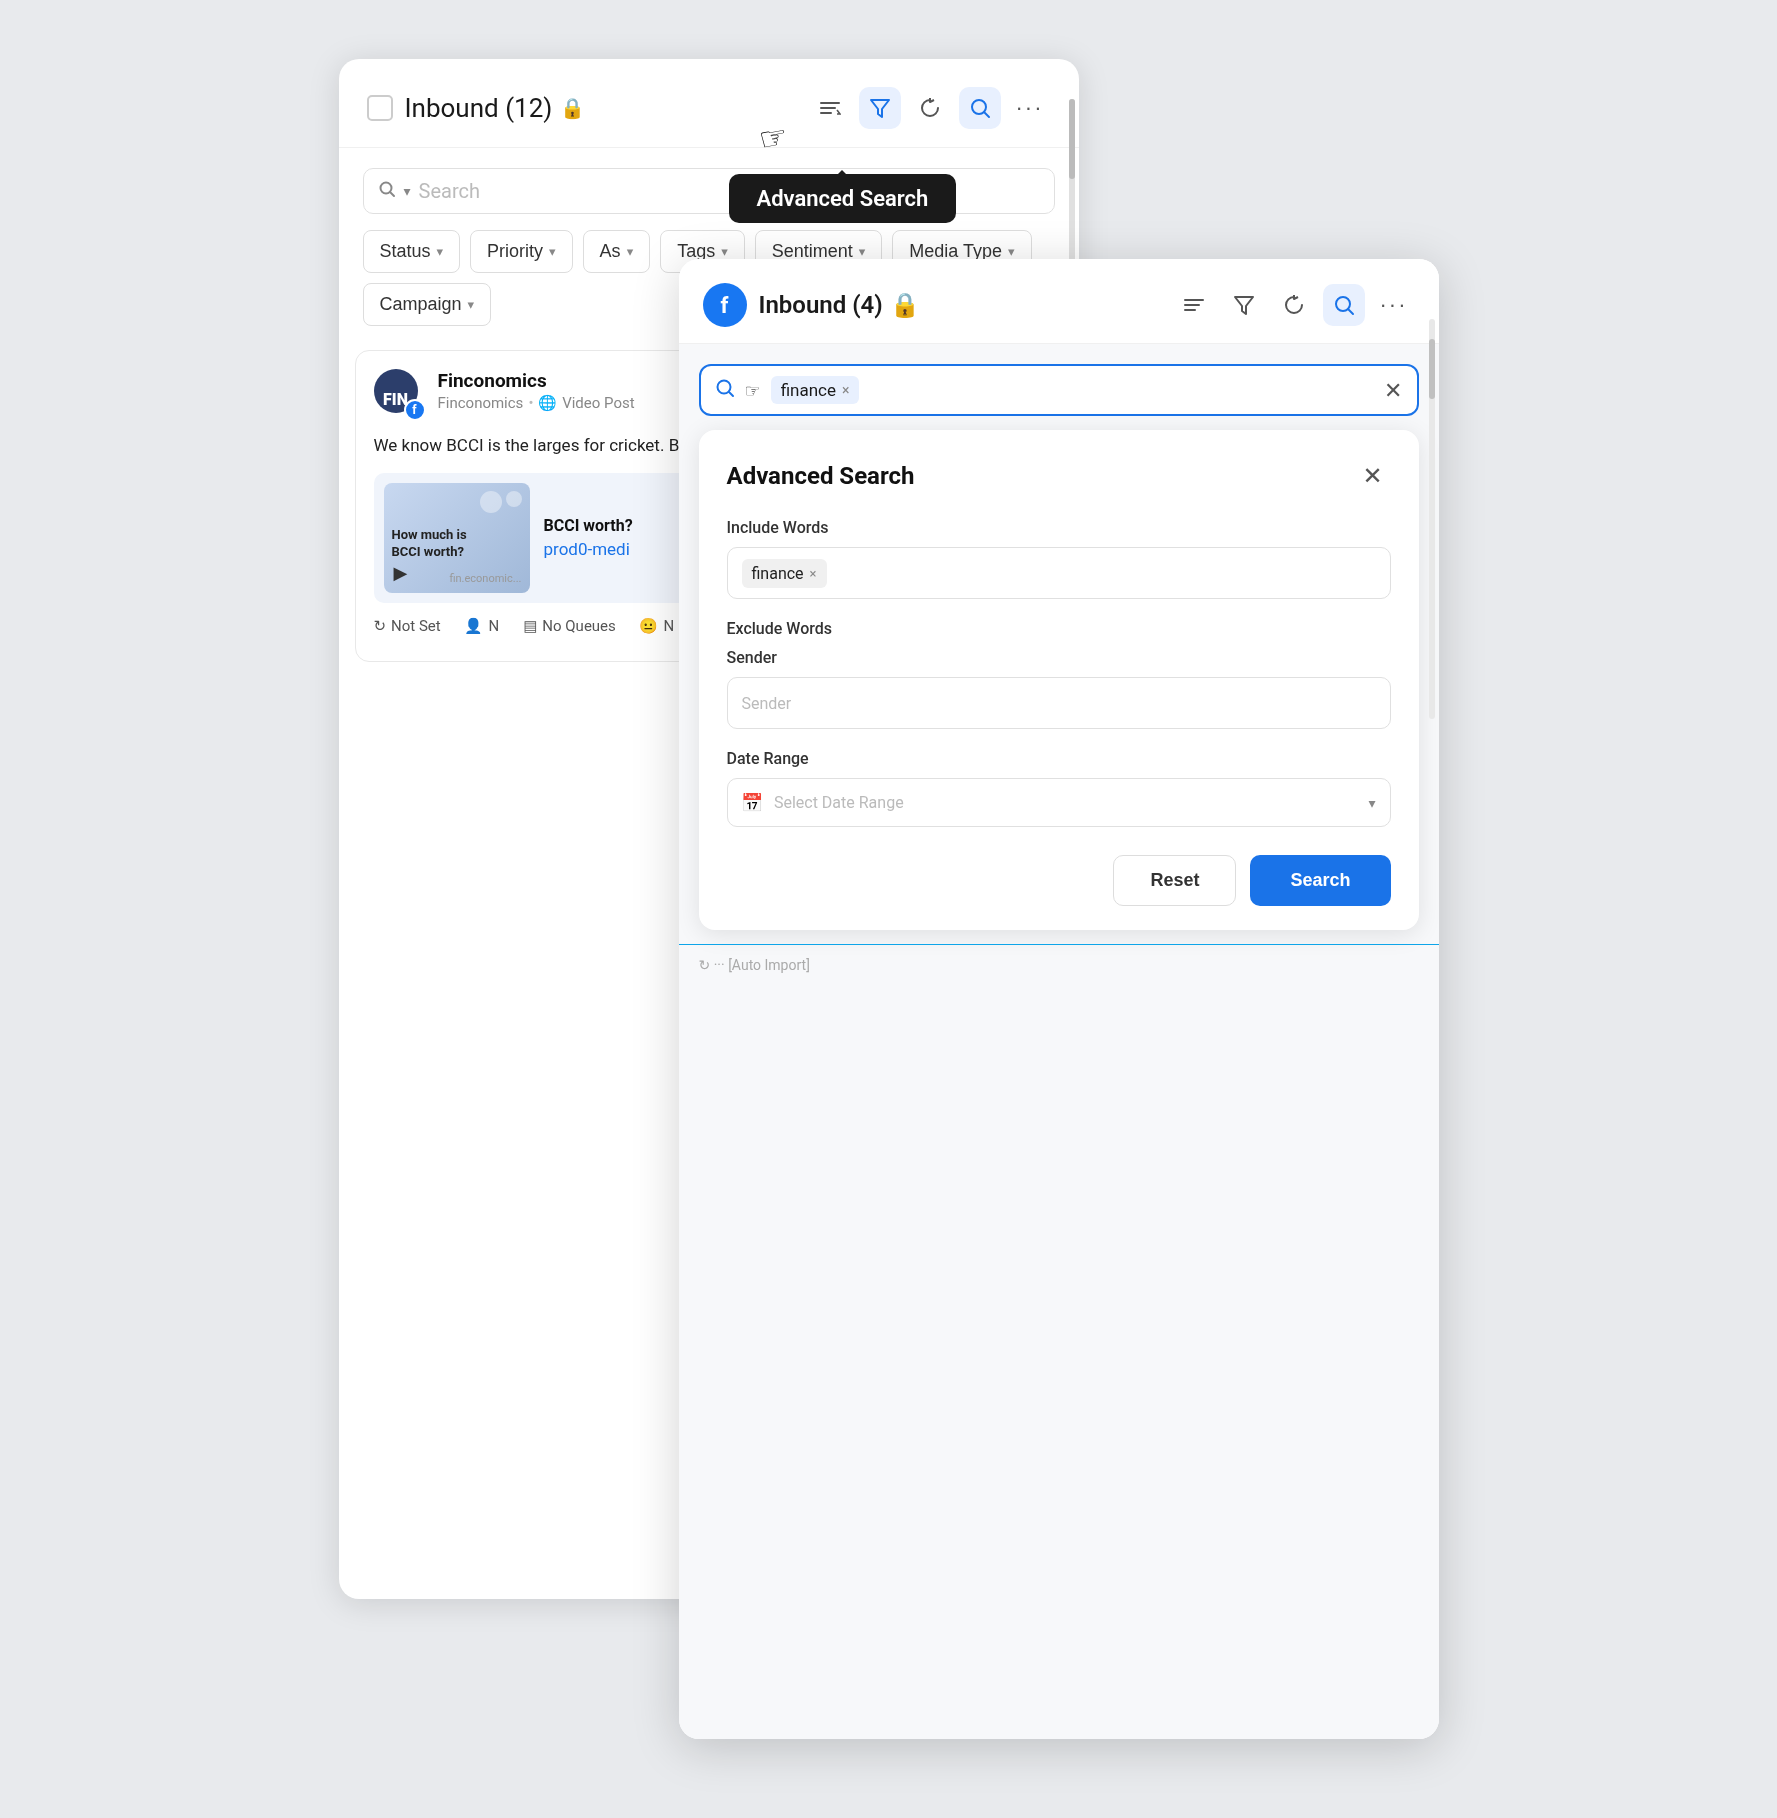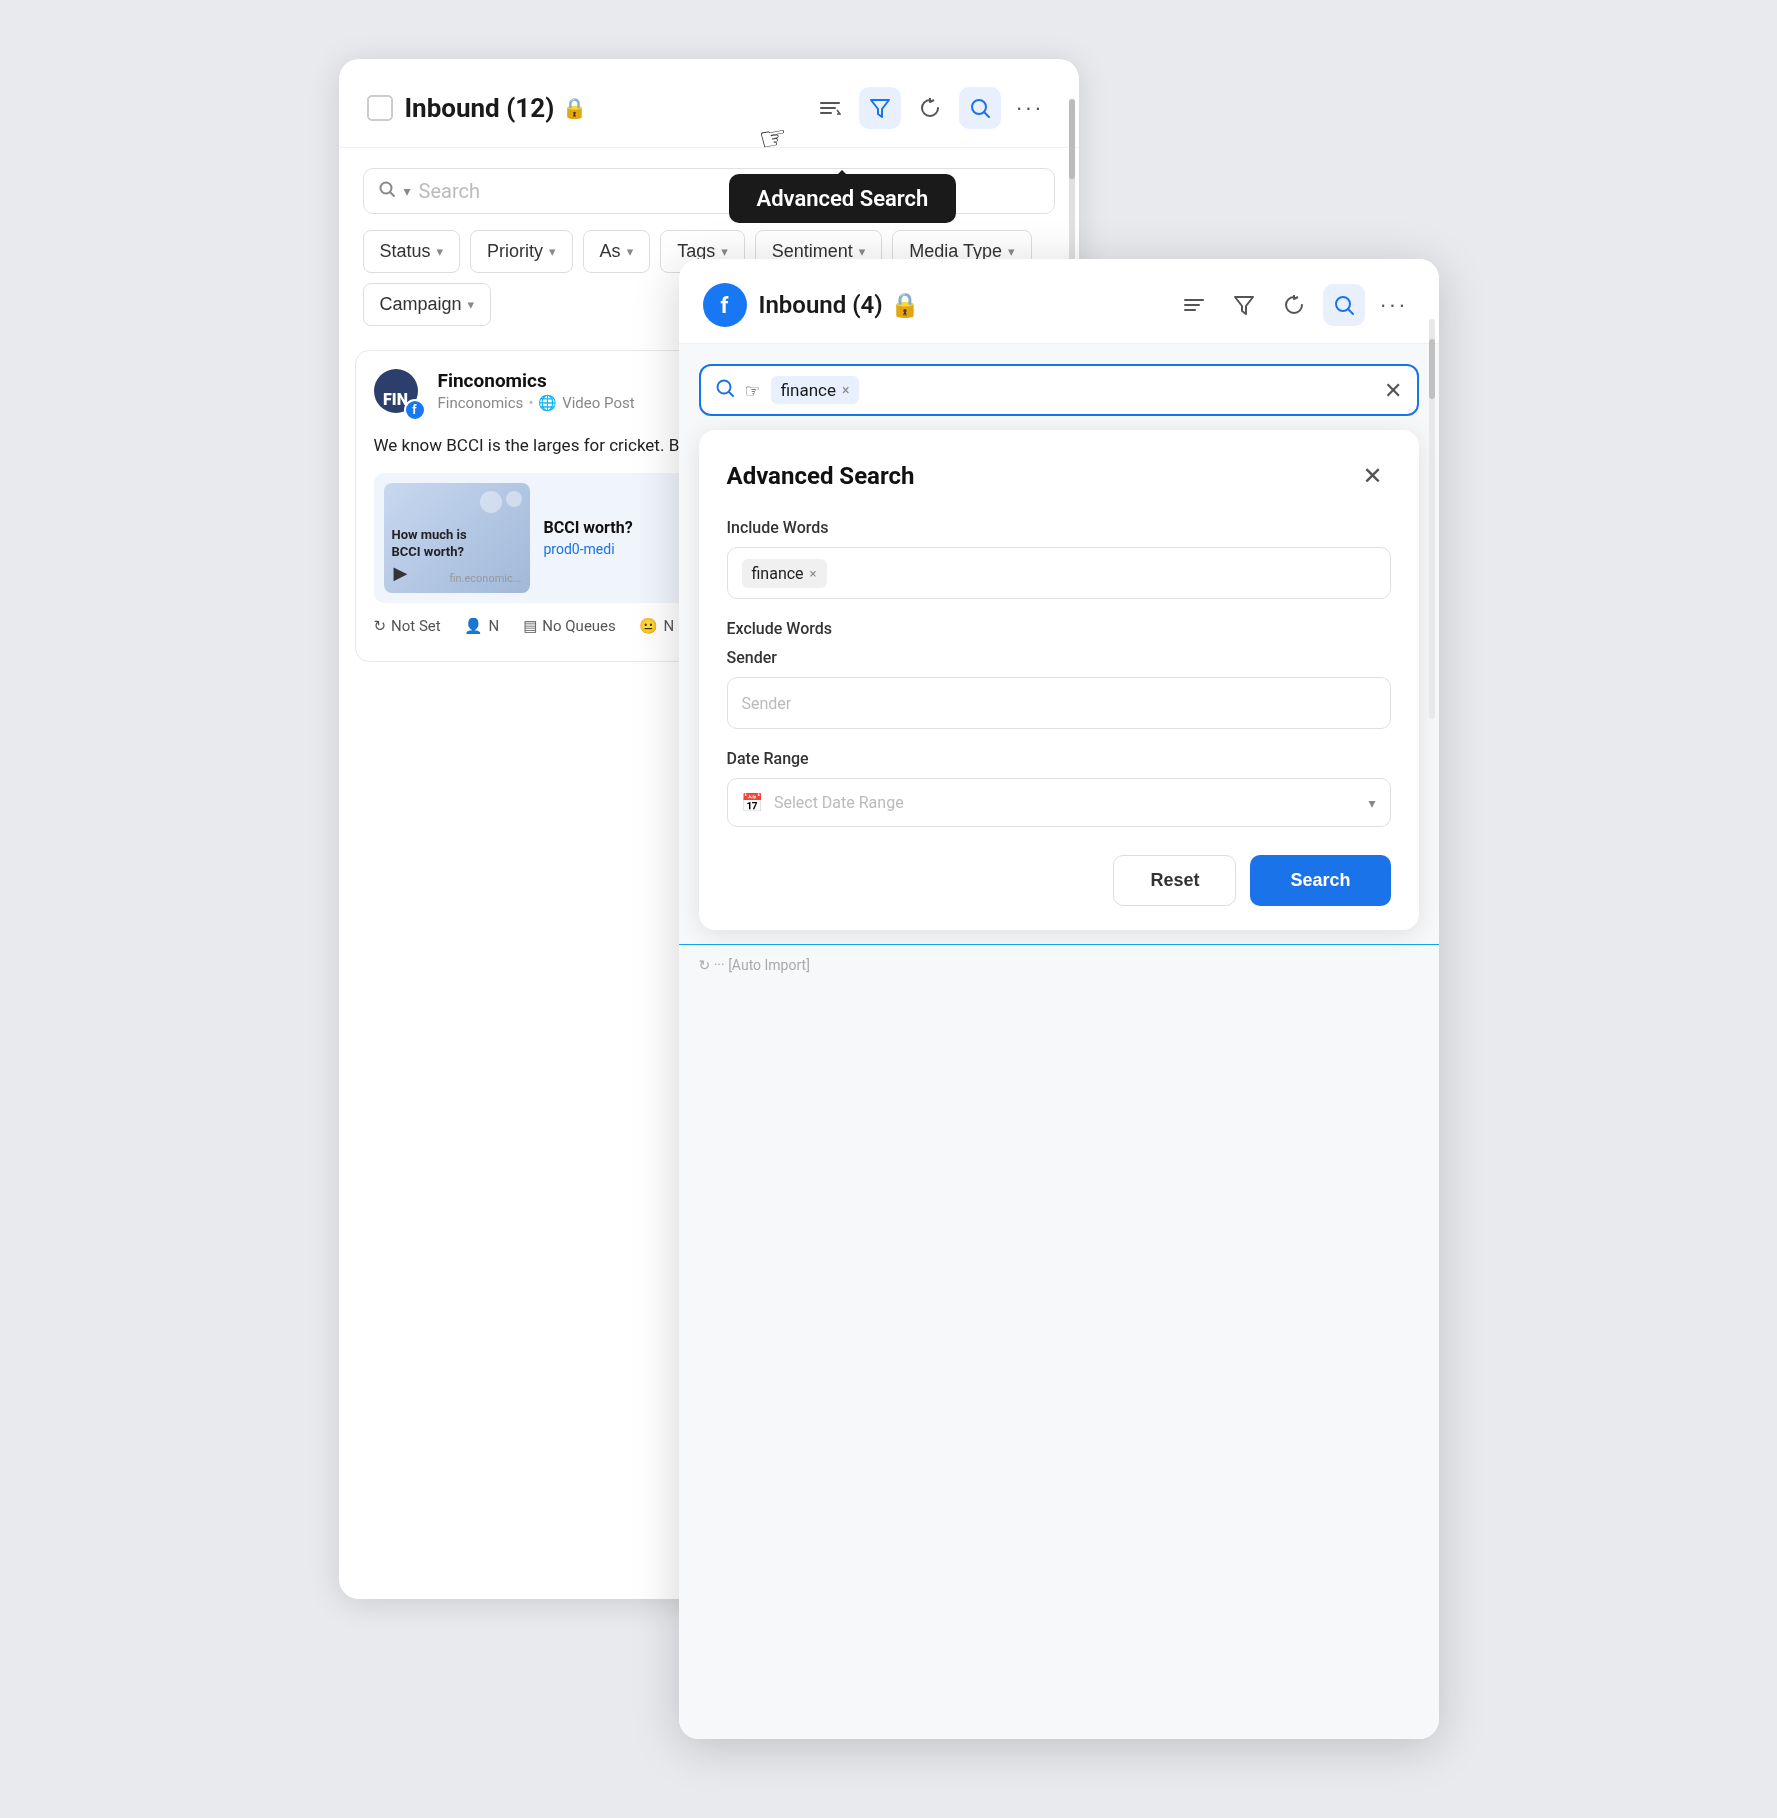--- a/index.html
+++ b/index.html
@@ -59,21 +59,21 @@
     .back-header-checkbox {
       width: 26px;
       height: 26px;
       border: 2px solid #ccc;
       border-radius: 5px;
       flex-shrink: 0;
     }
 
     .back-header-title {
       font-size: 26px;
-      font-weight: 700;
+      font-weight: 400;
       color: #1a1a1a;
       flex: 1;
       display: flex;
       align-items: center;
       gap: 8px;
     }
 
     .lock-icon {
       font-size: 20px;
       color: #888;
@@ -330,21 +330,21 @@
       gap: 4px;
     }
 
     .media-title {
       font-size: 16px;
       font-weight: 700;
       color: #111;
     }
 
     .media-link {
-      font-size: 14px;
+      font-size: 17px;
       color: #1a73e8;
     }
 
     .post-stats {
       display: flex;
       flex-wrap: wrap;
       gap: 12px 24px;
       font-size: 15px;
       color: #555;
       margin-bottom: 8px;

